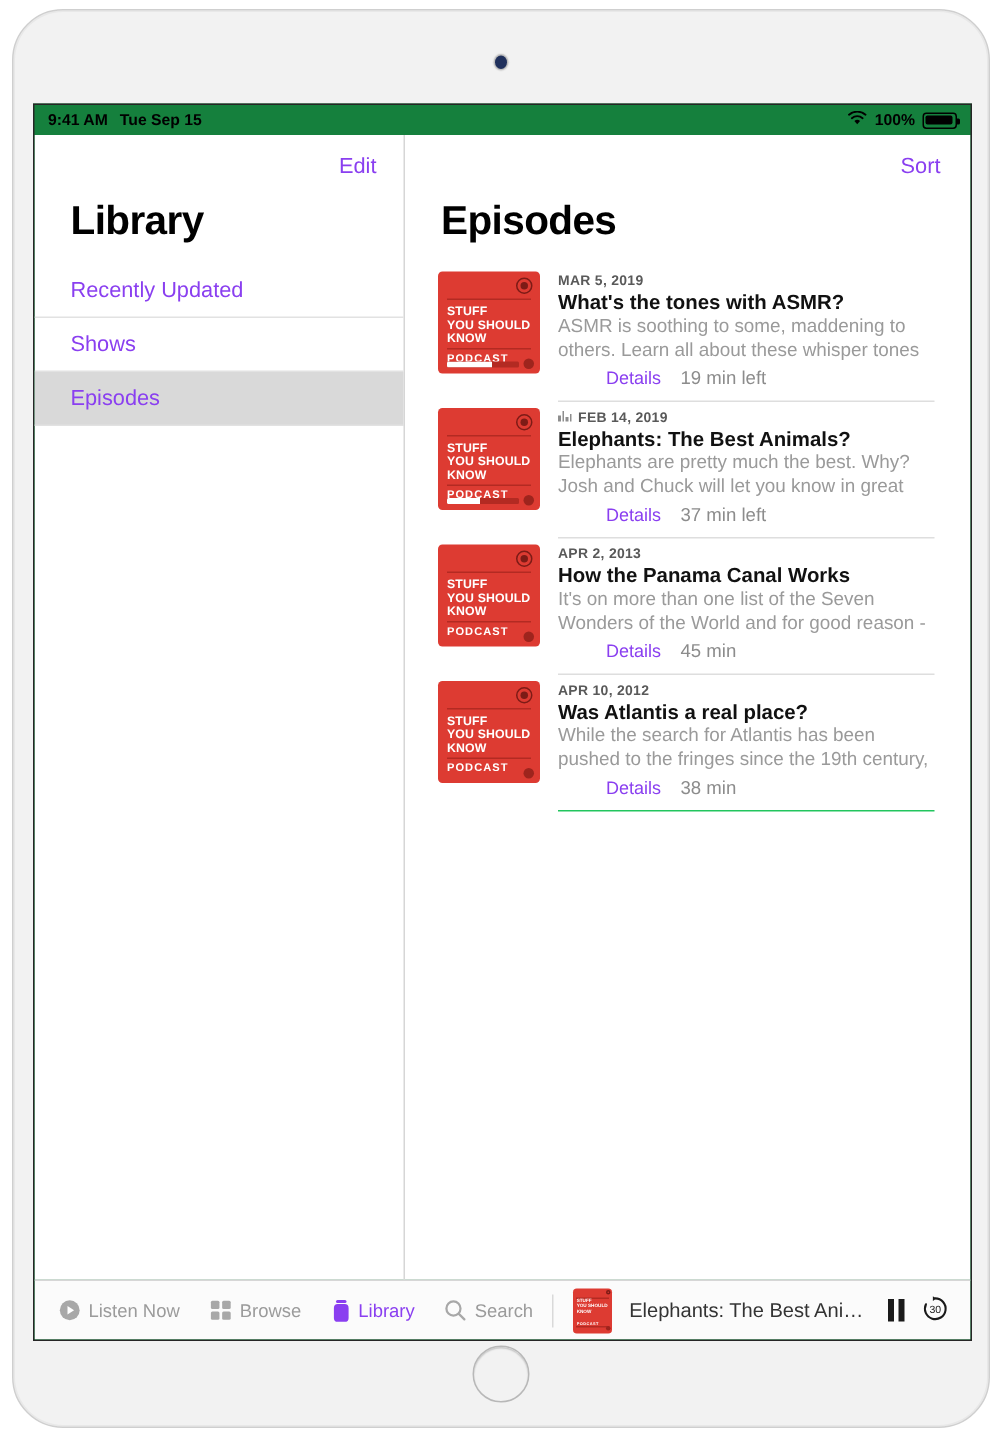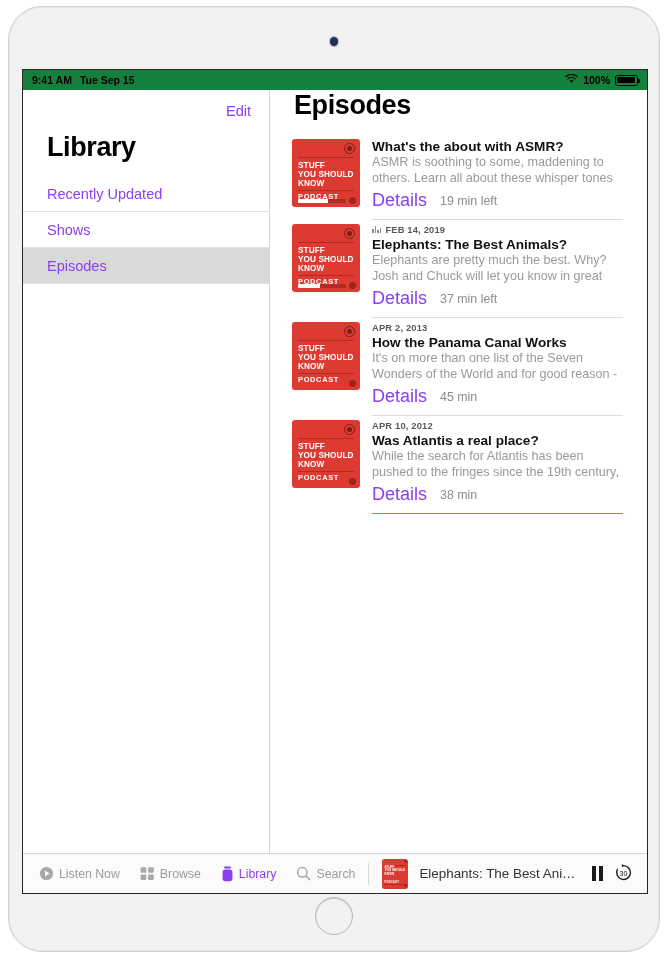--- a/index.html
+++ b/index.html
@@ -134,22 +134,22 @@
   .ep-title {
     font-size:13.6px; font-weight:bold; color:#111;
     margin-top:1px; white-space:nowrap; overflow:hidden; text-overflow:ellipsis;
   }
   .ep-desc {
     font-size:12.6px; color:#9a9a9a; line-height:15.5px;
     margin-top:1px; max-height:31px; overflow:hidden;
   }
   .ep-foot { display:flex; align-items:center; gap:13px; margin-top:4px; }
   .ep-details {
-    font-size:18px; color:#8a3ff0; background:none; border:none;
-    font-family:inherit; cursor:pointer; padding:0;
+    font-size:12px; color:#8a3ff0; background:none; border:none;
+    font-family:inherit; cursor:pointer; padding:0;margin-left:32px;
   }
   .ep-dur { font-size:12.4px; color:#8c8c8c; }
 
   
   .art {
     position:relative; width:68px; height:68px; border-radius:3px;
     background:#dd3b32; overflow:hidden;
     font-family:"Liberation Sans", sans-serif;
   }
   .art .badge {
@@ -258,20 +258,23 @@
             <div class="sb-row">
               <span>Shows</span>
             </div>
             <div class="sb-row selected">
               <span>Episodes</span>
             </div>
           </div>
       </div>
 
       <div class="detail">
+        <div class="dt-navbar">
+          <button class="sort-btn">Sort</button>
+        </div>
         <div class="dt-title">Episodes</div>
         <div class="ep-list">
             <div class="ep-row">
               <div class="ep-art-wrap">
                 <div class="art">
                   <div class="badge"></div>
                   <div class="rule-top"></div>
                   <div class="stuff">
                     <div>STUFF</div>
                     <div>YOU SHOULD</div>
@@ -279,21 +282,24 @@
                   </div>
                   <div class="rule-bot"></div>
                   <div class="pod">PODCAST</div>
                   <div class="prog">
                     <i style="width: 62%;"></i>
                   </div>
                   <div class="mark"></div>
                 </div>
               </div>
               <div class="ep-main">
-                <div class="ep-title">What's the about with ASMR?</div>
+                <div class="ep-datewrap">
+                  <span class="ep-date">MAR 5, 2019</span>
+                </div>
+                <div class="ep-title">What's the tones with ASMR?</div>
                 <div class="ep-desc">ASMR is soothing to some, maddening to others. Learn all about these whisper tones in…</div>
                 <div class="ep-foot">
                   <button class="ep-details">Details</button>
                   <span class="ep-dur">19 min left</span>
                 </div>
               </div>
             </div>
             <div class="ep-row">
               <div class="ep-art-wrap">
                 <div class="art">

